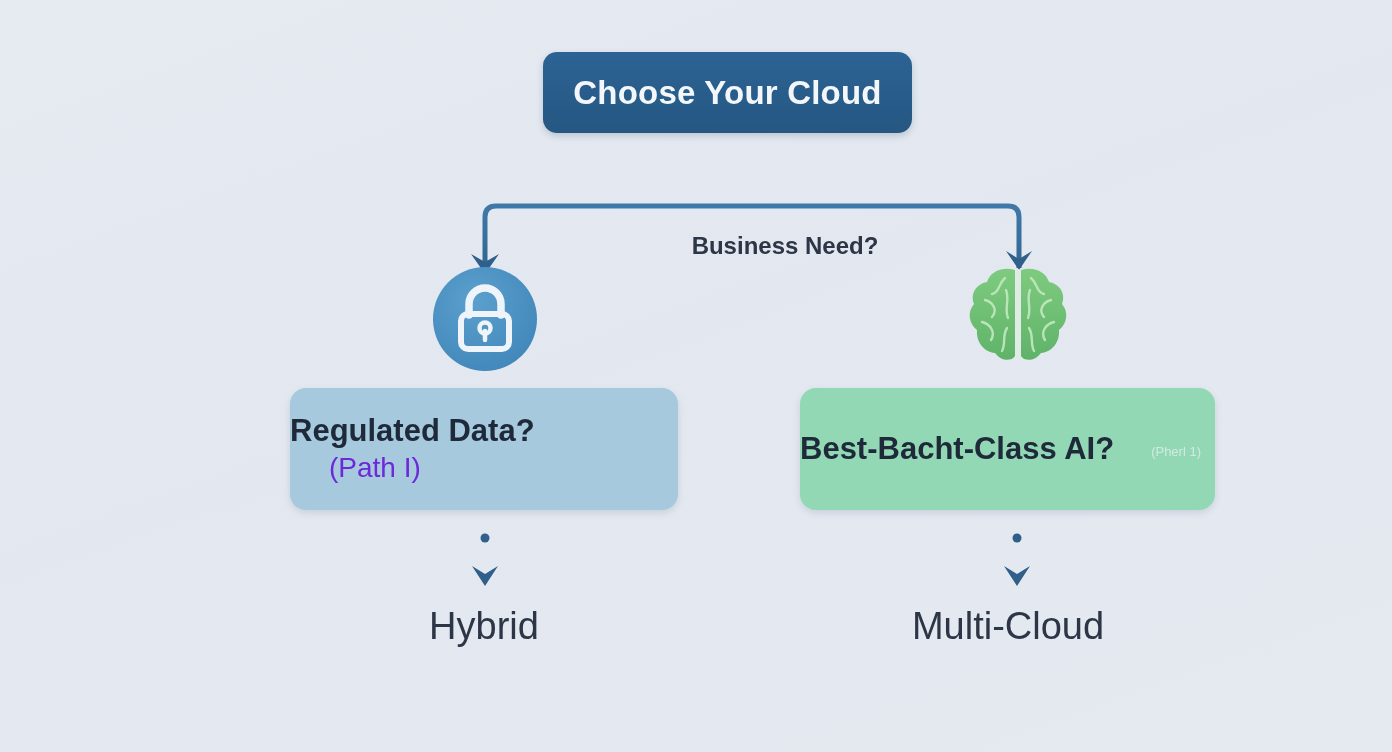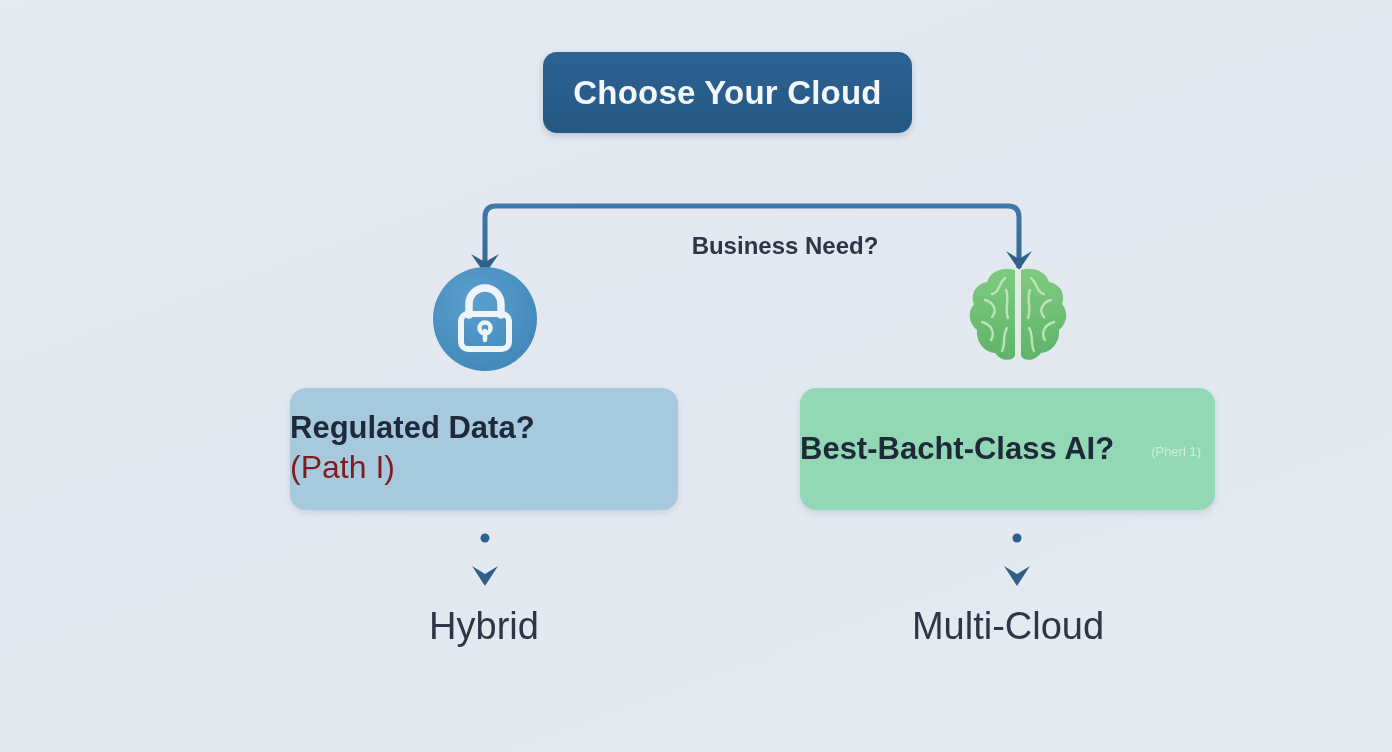--- a/index.html
+++ b/index.html
@@ -101,26 +101,27 @@
     background: #93d8b4;
   }
   .decision-title {
     color: #1e2a3a;
     font-size: 31px;
     font-weight: bold;
     line-height: 1.12;
     white-space: nowrap;
   }
   .decision-sub {
-    color: #7f1d1d;
-    font-size: 32px;
+    color: #6d28d9;
+    font-size: 28px;
     font-weight: 400;
     line-height: 1.2;
     margin-top: 2px;
     white-space: nowrap;
+    margin-left: 39px;
   }
   .ghost-note {
     position: absolute;
     right: 14px;
     top: 56px;
     color: #d4ece0;
     font-size: 13px;
     font-weight: 400;
     white-space: nowrap;
     opacity: 0.95;

